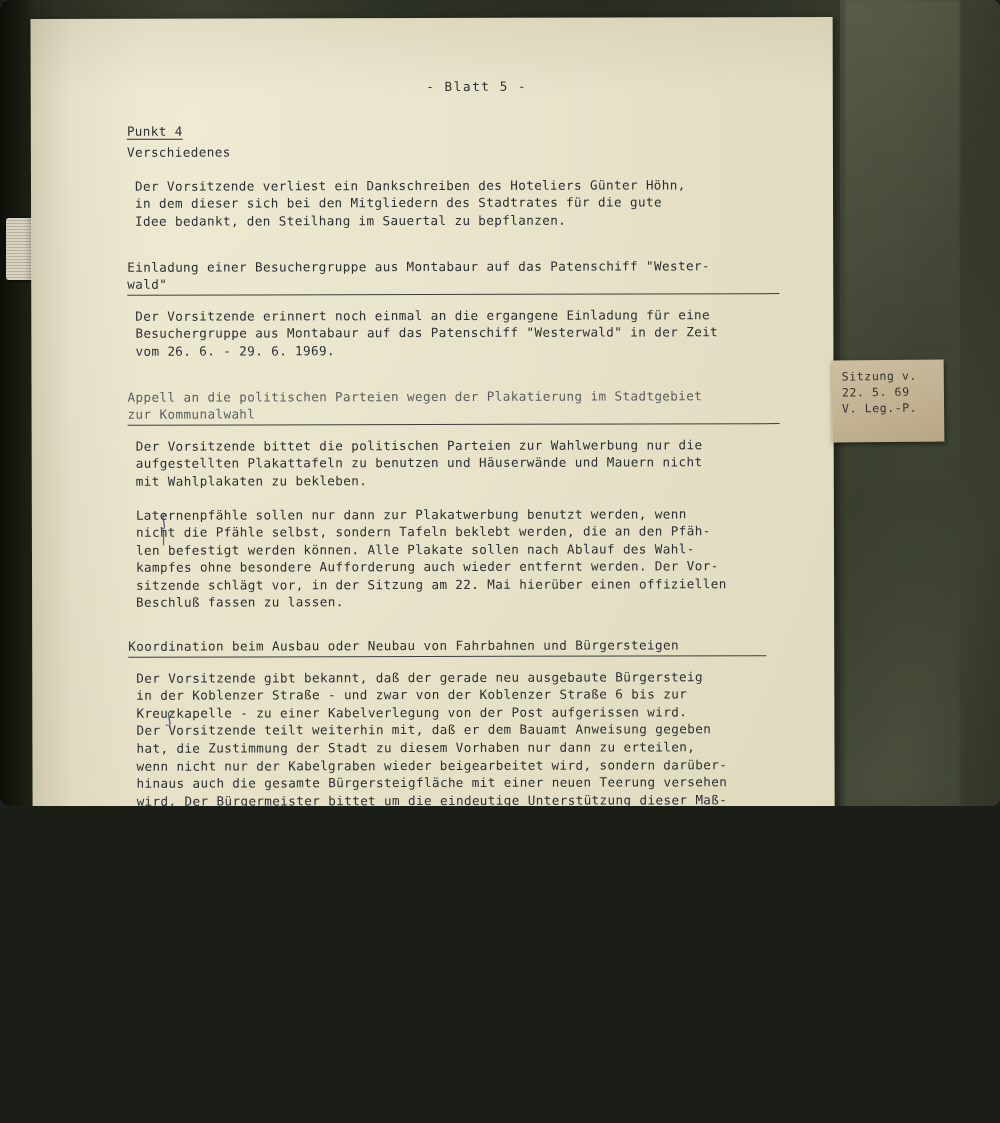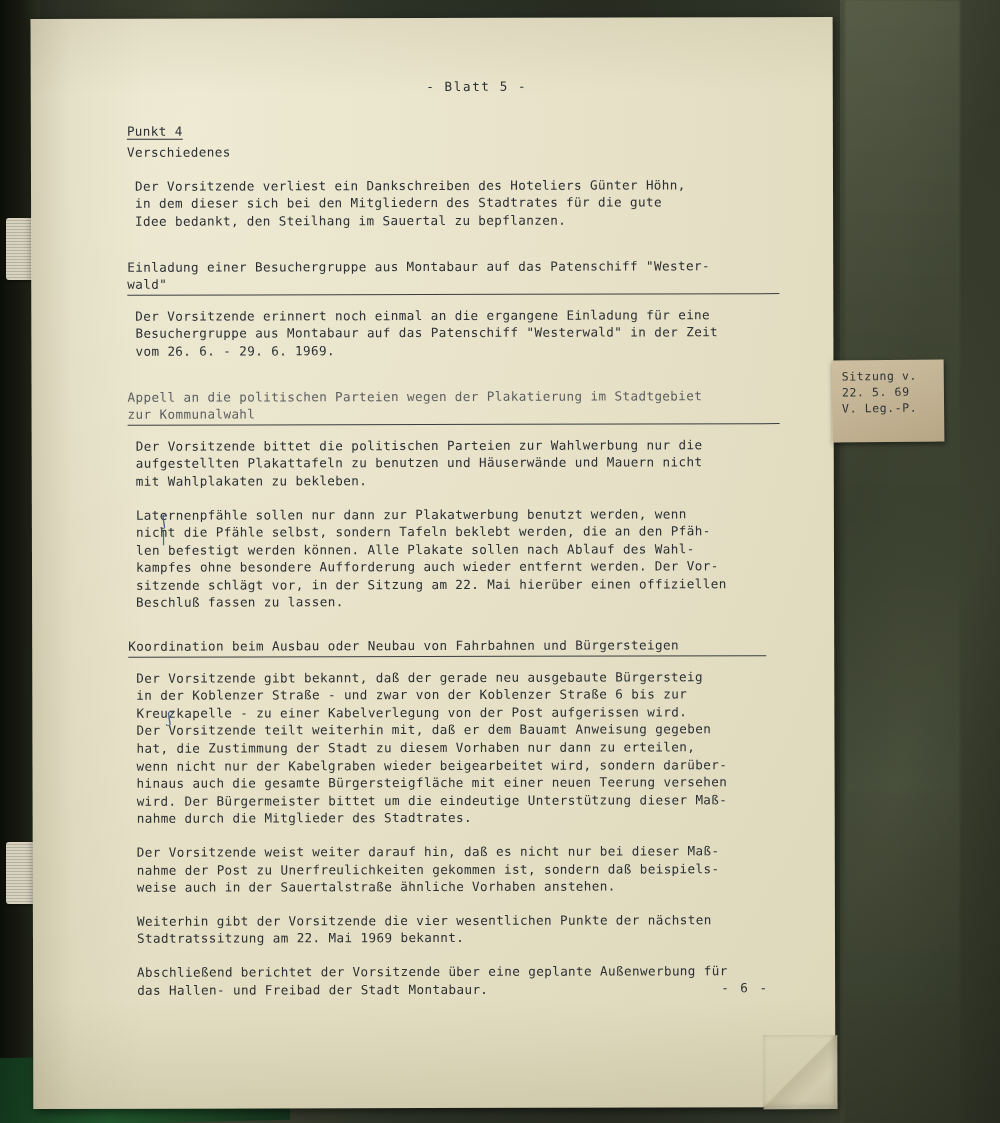--- a/index.html
+++ b/index.html
@@ -10,23 +10,24 @@
   body {
     width: 1000px;
     height: 1123px;
     overflow: hidden;
     font-family: "DejaVu Sans Mono", monospace;
   }
 
   #page {
     position: relative;
     width: 1000px;
-    height: 1123px;
+    height: 806px;
     background: #d946ef;
     overflow: hidden;
+    border-radius: 9px;
   }
 
   
   .bg-dark {
     position: absolute;
     inset: 0;
     background:
       linear-gradient(90deg, #14160f 0%, #22251b 3%, #2b2f24 6%, #343829 12%, #3b402f 20%, #2c3126 40%, #272b20 60%, #2f3428 78%, #3b4030 90%, #23271c 100%);
   }
   .bg-cloth {

